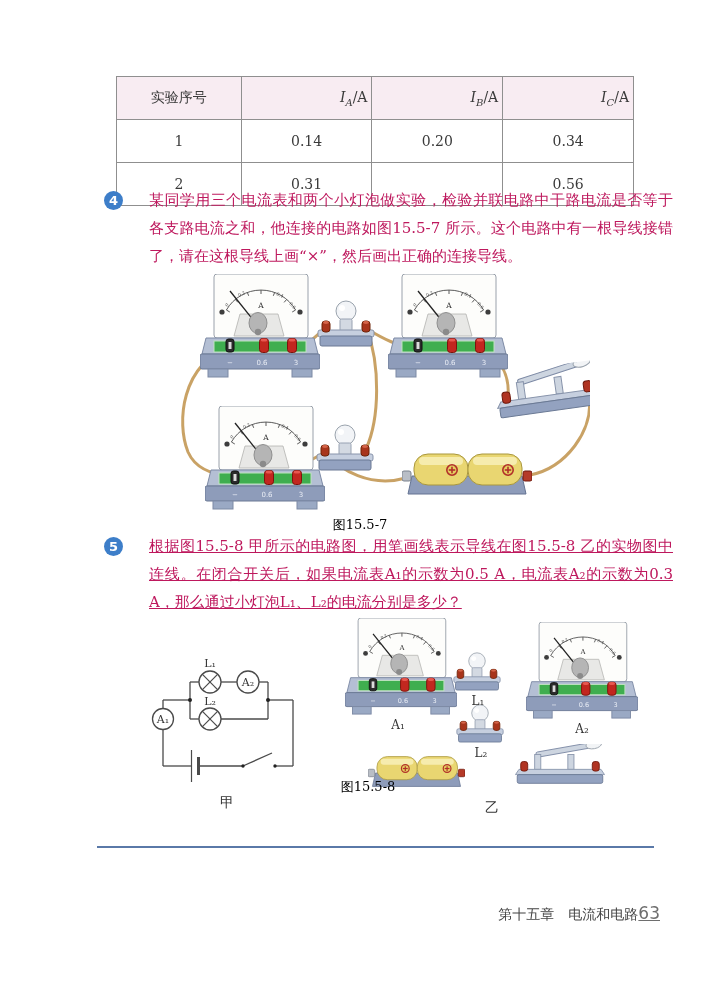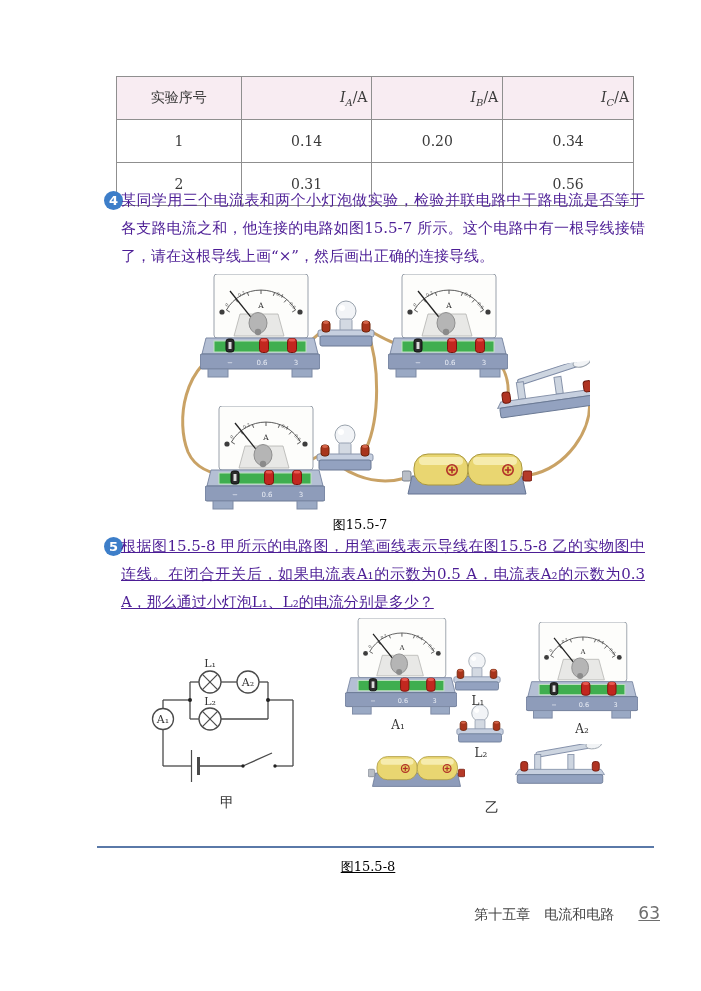--- a/index.html
+++ b/index.html
@@ -12,29 +12,29 @@
              font-weight:normal;padding:4px;}
   .exp-table thead th{background:#f8ecf2;}
   .exp-table .c1{width:125px;}
   .exp-table .c2,.exp-table .c3,.exp-table .c4{width:130px;text-align:right;}
   .it{font-style:italic;}
   sub{font-size:10px;}
   
   .q-badge{position:absolute;width:19px;height:19px;border-radius:50%;background:#3d7ec9;
            color:#fff;font-family:"DejaVu Sans","Liberation Sans",sans-serif;
            font-size:13px;font-weight:bold;text-align:center;line-height:19px;}
-  .q-text{position:absolute;left:121px;width:524px;font-size:15px;line-height:28px;
-          text-align:justify;color:#4c1d95;}
+  .q-text{position:absolute;left:149px;width:524px;font-size:15px;line-height:28px;
+          text-align:justify;color:#be185d;}
   
   .fig{position:absolute;}
   .fig-caption{position:absolute;font-size:13px;color:#000000;text-align:center;}
   .rule-line{position:absolute;left:97px;top:846px;width:557px;height:2px;background:#5a79a8;}
   .footer{position:absolute;left:95px;top:903px;width:565px;text-align:right;font-size:14px;color:#444;}
   .footer .page-num{font-family:"DejaVu Sans","Liberation Sans",sans-serif;
-                    font-size:17px;color:#6e6e6e;margin-left:24px;text-decoration:underline;}
+                    font-size:17px;color:#6e6e6e;margin-left:0;text-decoration:underline;}
   .footer .sp{display:inline-block;width:14px;}
 </style>
 </head>
 <body>
 
 <div class="page">
 
   <table class="exp-table">
     <thead>
       <tr>
@@ -250,20 +250,20 @@
     <use href="#battery" x="28" y="136" width="97" height="39"></use>
     <use href="#switch" x="172" y="128" width="96" height="42"></use>
     <g font-family="DejaVu Serif,serif" font-size="12" fill="#333" text-anchor="middle">
       <text x="58" y="113">A₁</text>
       <text x="242" y="117">A₂</text>
       <text x="138" y="89">L₁</text>
       <text x="141" y="141">L₂</text>
     </g>
     <text x="152" y="196" font-size="14" fill="#333" text-anchor="middle" font-family="DejaVu Serif,serif">乙</text>
   </svg>
-  <div class="fig-caption" style="left:298px;top:858px;width:140px;text-decoration:underline;">图15.5-8</div>
+  <div class="fig-caption" style="left:298px;top:778px;width:140px;">图15.5-8</div>
 
   <div class="rule-line"></div>
   <div class="footer">
     <span>第十五章</span><span class="sp"></span><span>电流和电路</span><span class="page-num">63</span>
   </div>
 
 </div>
 
 </body></html>

